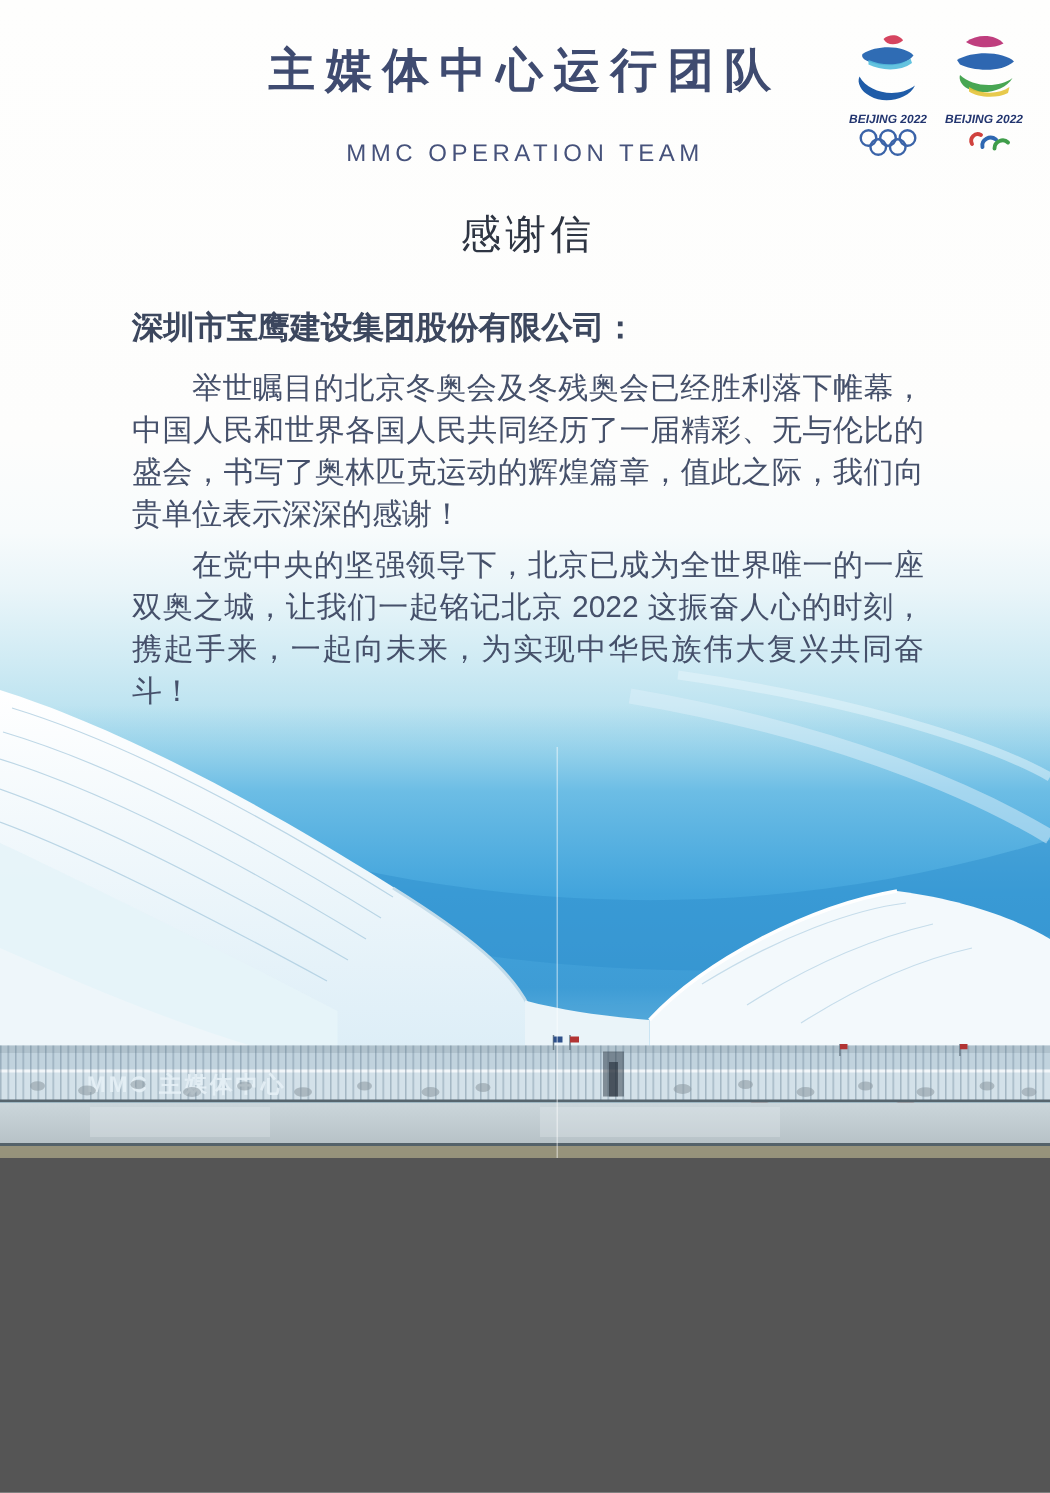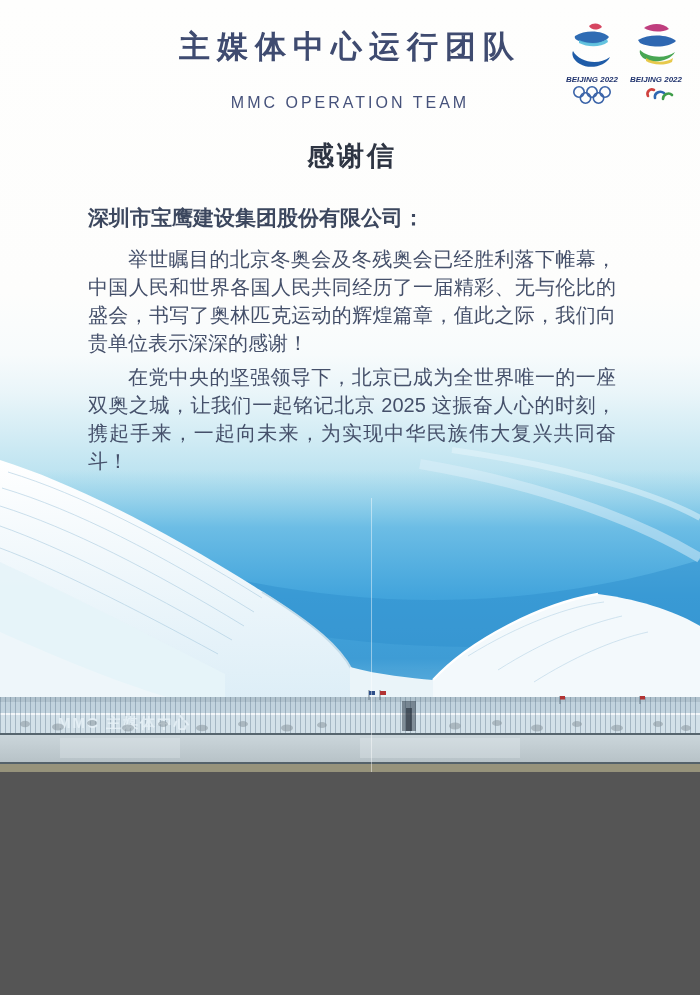--- a/index.html
+++ b/index.html
@@ -16,21 +16,21 @@
     font-size:31px;font-weight:bold;letter-spacing:7px;color:#3f4b70;
   }
   .header .en{
     margin-top:26px;font-size:16px;font-weight:normal;letter-spacing:3px;color:#46527b;
   }
   .logos{position:absolute;top:20px;right:14px;display:flex;gap:4px;}
   .logo{width:60px;height:90px;}
   
   .letter{position:absolute;top:138px;left:88px;right:84px;color:#44506a;}
   .letter-title{
-    text-align:center;font-size:27px;font-weight:bold;letter-spacing:3px;
+    text-align:center;font-size:27px;font-weight:normal;letter-spacing:3px;
     color:#2e3543;margin:0 0 30px 0;
   }
   .recipient{
     font-size:21px;font-weight:bold;color:#3c475e;margin:0 0 13px 0;
   }
   .para{
     margin:0 0 6px 0;font-size:20px;line-height:28px;text-align:justify;
     text-indent:2em;color:#45506a;
   }
   
@@ -92,21 +92,21 @@
         <path d="M29,78 C28,73 34,70 38,73" stroke="#2e67b1" stroke-width="2.6"></path>
         <path d="M37,79 C37,74 43,72 46,75" stroke="#3f9d4a" stroke-width="2.6"></path>
       </g>
     </svg>
   </div>
 
   <div class="letter">
     <h1 class="letter-title">感谢信</h1>
     <div class="recipient">深圳市宝鹰建设集团股份有限公司：</div>
     <p class="para">举世瞩目的北京冬奥会及冬残奥会已经胜利落下帷幕，中国人民和世界各国人民共同经历了一届精彩、无与伦比的盛会，书写了奥林匹克运动的辉煌篇章，值此之际，我们向贵单位表示深深的感谢！</p>
-    <p class="para">在党中央的坚强领导下，北京已成为全世界唯一的一座双奥之城，让我们一起铭记北京 2025 这振奋人心的时刻，携起手来，一起向未来，为实现中华民族伟大复兴共同奋斗！</p>
+    <p class="para">在党中央的坚强领导下，北京已成为全世界唯一的一座双奥之城，让我们一起铭记北京 2022 这振奋人心的时刻，携起手来，一起向未来，为实现中华民族伟大复兴共同奋斗！</p>
   </div>
 
   <div class="sig-block">
     <div class="sig-name">主媒体中心运行团队</div>
     <div class="sig-date">2022 年 03 月 15 日</div>
   </div>
 
   <svg class="stamp" viewBox="0 0 216 216">
     <defs>
       <path id="arcTop" d="M 32,128 A 76 76 0 1 1 184,128" fill="none"></path>

